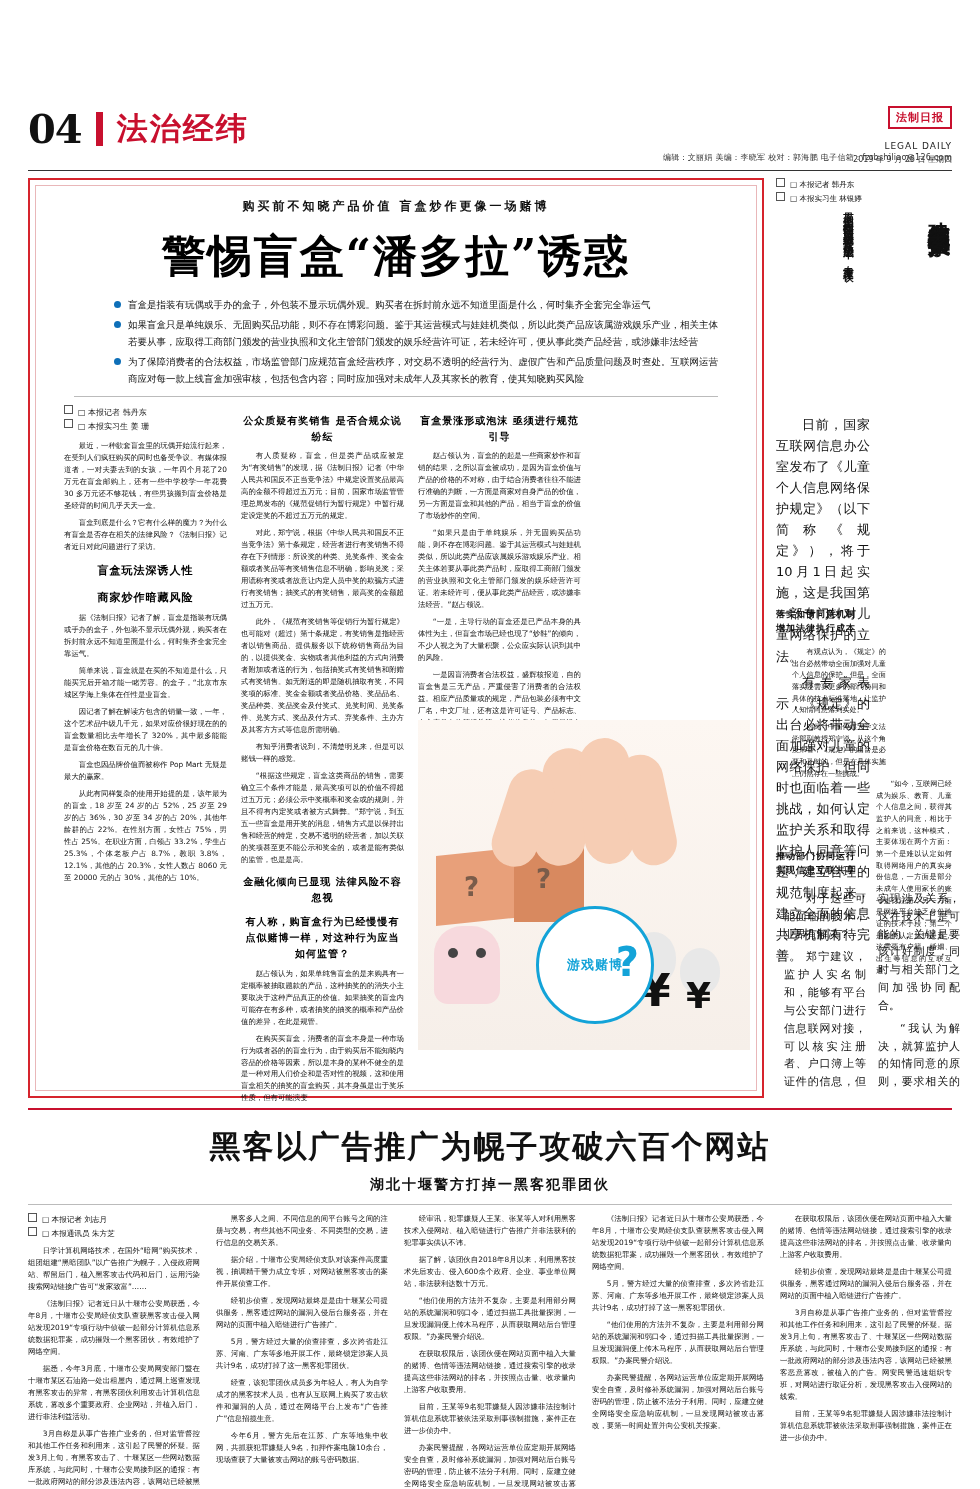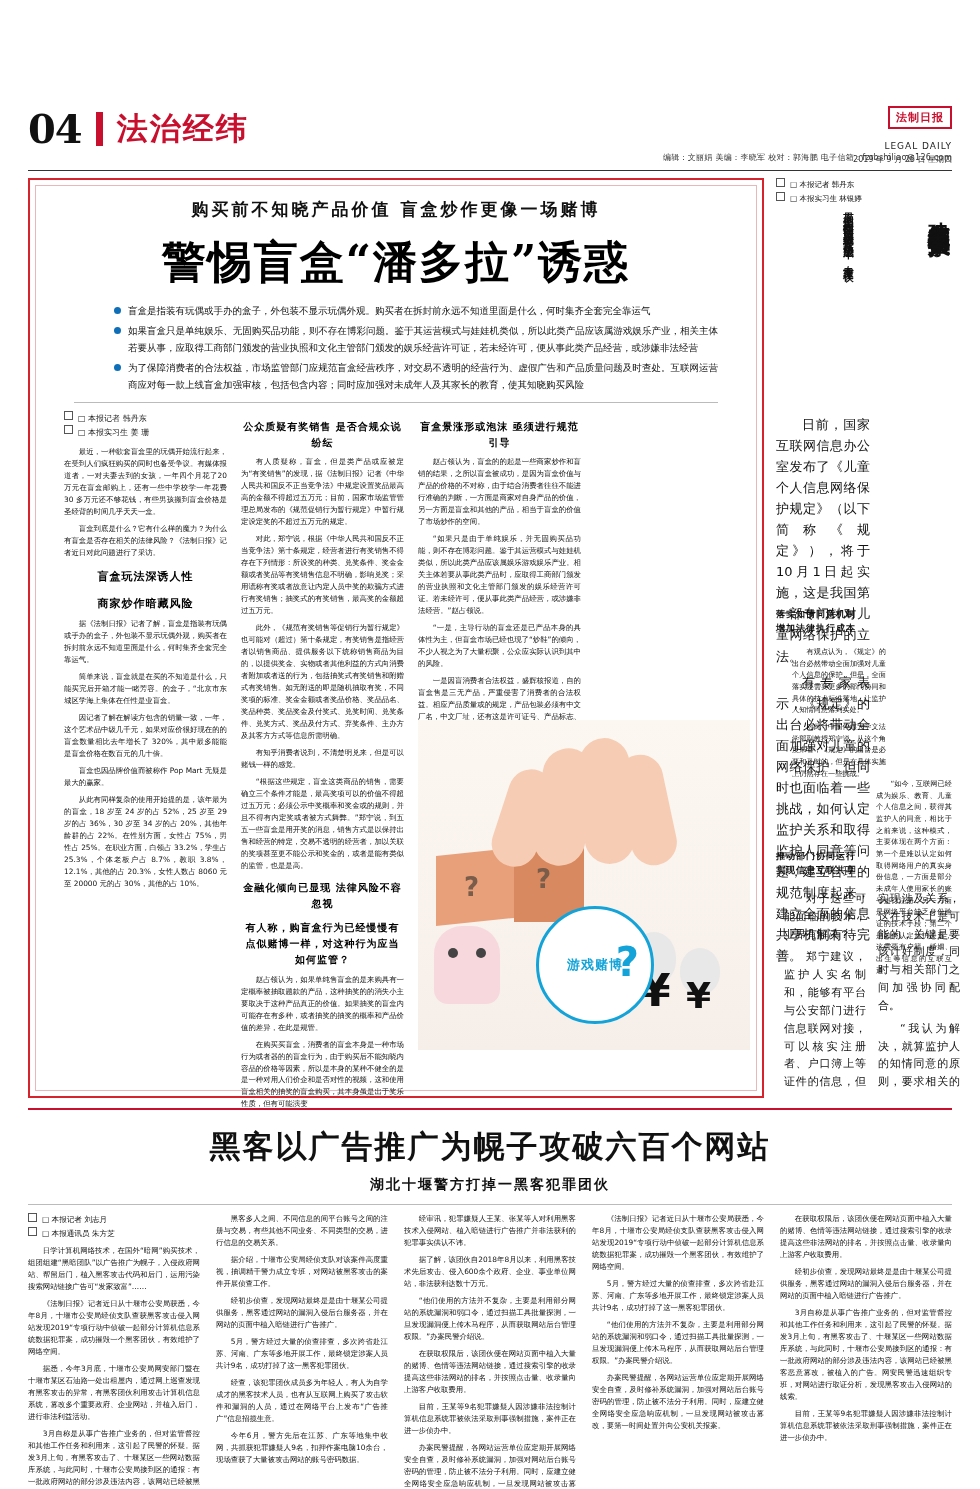--- a/index.html
+++ b/index.html
@@ -16,21 +16,21 @@
   .logo-box{display:inline-block;border:2px solid #c8102e;padding:2px 6px;color:#c8102e;font-size:11px;font-weight:bold;letter-spacing:1px;}
   .mh-en{font-size:9px;letter-spacing:1px;color:#222;margin-top:12px;}
   .mh-date{font-size:8px;color:#333;margin-top:3px;}
   .mh-credits{position:absolute;right:0;top:44px;font-size:8px;color:#333;letter-spacing:.3px;}
 
   .rule-top{position:absolute;left:28px;top:170px;width:924px;height:1px;background:#333;}
 
   
   .feature{position:absolute;left:28px;top:178px;width:736px;height:920px;border:2px solid #d6242d;box-sizing:border-box;background:#fff;}
   .feature-inner{position:absolute;inset:5px;border:1px solid #e9b7b9;box-sizing:border-box;padding:10px 12px;}
-  .kicker{text-align:center;font-size:17px;font-weight:bold;letter-spacing:3px;color:#111;margin-top:2px;}
+  .kicker{text-align:center;font-size:12px;font-weight:bold;letter-spacing:3px;color:#111;margin-top:2px;}
   .headline{text-align:center;font-size:44px;font-weight:bold;letter-spacing:2px;margin:12px 0 10px;font-family:"DejaVu Serif","Liberation Serif",serif;color:#000;}
   .bullets{margin:0 26px 8px 26px;font-size:9.5px;line-height:1.85;color:#111;}
   .bullets li{list-style:none;position:relative;padding-left:14px;margin-bottom:2px;text-align:justify;}
   .bullets li:before{content:"";position:absolute;left:0;top:5px;width:7px;height:7px;border-radius:50%;background:#0e6fb8;}
   .sub-rule{margin:6px 26px 8px;border-top:1px solid #bbb;}
 
   .byline{font-size:8px;line-height:1.7;color:#222;margin-bottom:6px;}
   .byline span.box{display:inline-block;width:7px;height:7px;border:1px solid #555;margin-right:5px;vertical-align:1px;}
 
   .cols{display:flex;gap:14px;padding:0 16px;}

